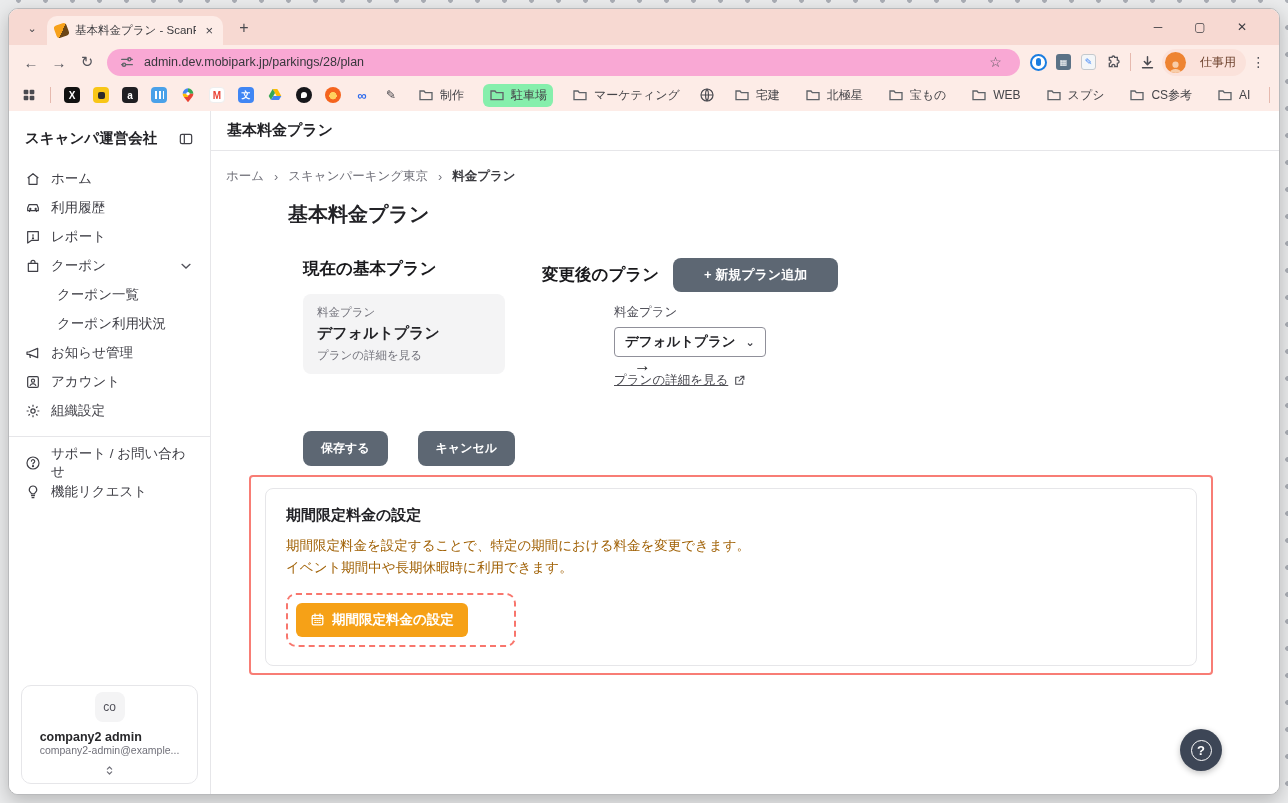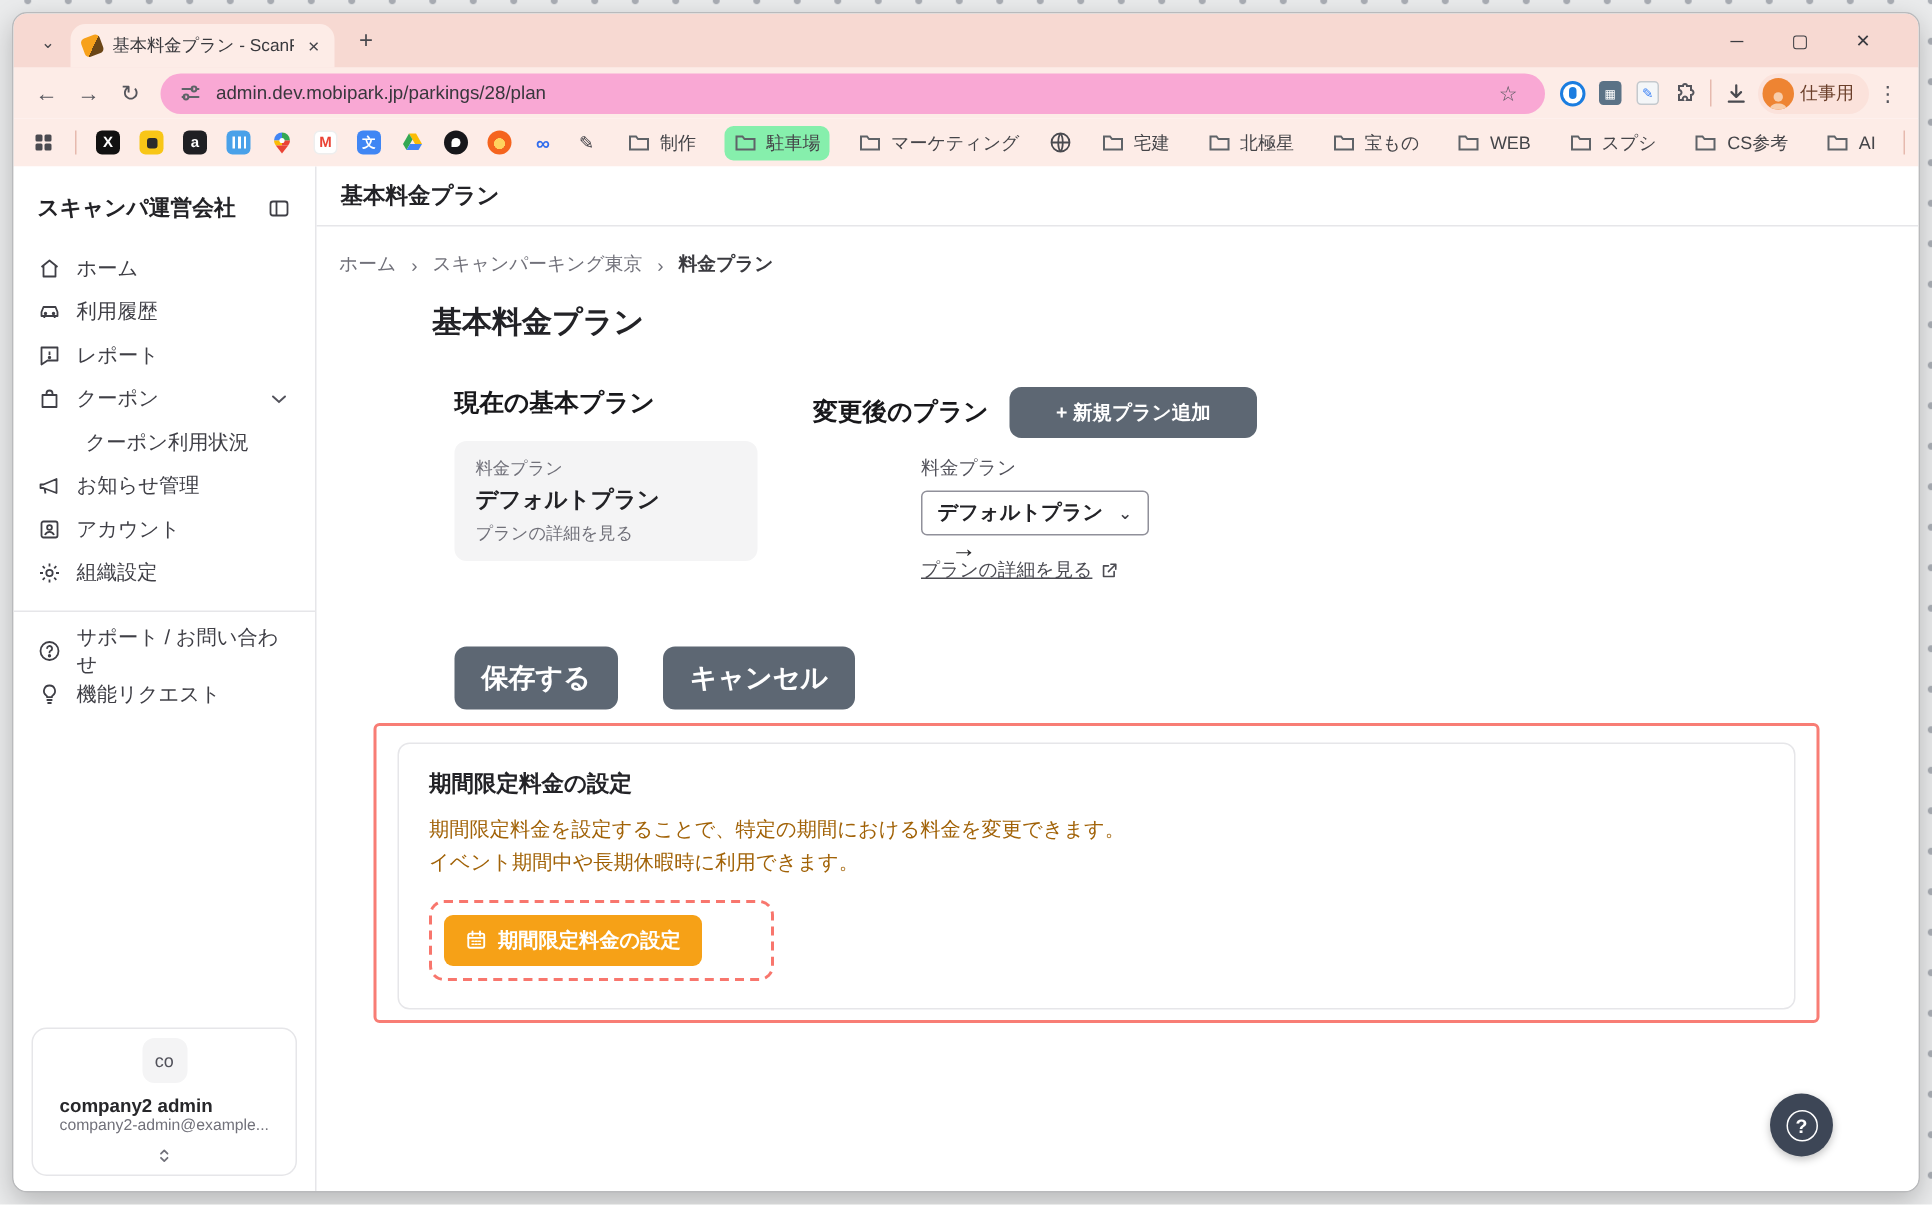--- a/index.html
+++ b/index.html
@@ -29,21 +29,21 @@
   .newtab { width:26px; height:26px; margin:0 0 4px 8px; display:flex; align-items:center; justify-content:center; font-size:16px; color:#4a4a4f; }
   .win-controls { position:absolute; right:16px; top:6px; display:flex; gap:0; }
   .win-btn { width:42px; height:24px; display:flex; align-items:center; justify-content:center; font-size:12px; color:#3b3b40; }
   
   .toolbar { height:34px; background:#fdece7; display:flex; align-items:center; padding:0 8px; }
   .nav-btn { width:28px; height:28px; display:flex; align-items:center; justify-content:center; font-size:15px; color:#55555c; }
   .urlbar { flex:1; height:27px; margin:0 6px; background:#f9a8d4; border-radius:14px; display:flex; align-items:center; gap:9px; padding:0 12px; }
   .url-text { flex:1; font-size:12.5px; color:#37373c; }
   .tool-icon { width:25px; height:25px; display:flex; align-items:center; justify-content:center; color:#55555c; font-size:14px; flex:none; }
   .tb-divider { width:1px; height:18px; background:#e6b9ae; margin:0 4px; flex:none; }
-  .profile-pill { height:27px; border-radius:14px; background:#fbe2db; display:flex; align-items:center; gap:4px; padding:0 10px 0 3px; margin-left:2px; }
+  .profile-pill { height:27px; border-radius:14px; background:#fbe2db; display:flex; align-items:center; gap:14px; padding:0 10px 0 3px; margin-left:2px; }
   .profile-avatar { width:21px; height:21px; border-radius:50%; background:#ee8432; display:flex; align-items:end; justify-content:center; overflow:hidden; }
   .profile-label { font-size:12px; color:#6b3f2a; }
   
   .bookmarks { height:32px; background:#fdece7; display:flex; align-items:center; padding:0 12px; gap:13px; font-size:12px; color:#454549; }
   .bm-sep { width:1px; height:16px; background:#e6b9ae; flex:none; }
   .fav { width:16px; height:16px; border-radius:4px; display:flex; align-items:center; justify-content:center; font-size:10px; font-weight:bold; flex:none; }
   .folder { display:flex; align-items:center; gap:6px; padding:3px 6px; border-radius:6px; white-space:nowrap; }
   .folder.active { background:#86efac; }
   .bm-right { margin-left:auto; display:flex; align-items:center; gap:10px; }
   
@@ -80,21 +80,21 @@
   .col-right { margin-left:37px; }
   .col-right-head { display:flex; align-items:center; gap:14px; }
   .btn-dark { background:#5d6773; color:#fff; font-weight:bold; border-radius:8px; border:none; cursor:pointer; font-family:inherit; }
   .add-btn { font-size:13px; padding:8px 31px; }
   .field-block { margin:12px 0 0 72px; }
   .field-label { font-size:12.5px; color:#52525b; }
   .select { margin-top:6px; border:1px solid #90909a; border-radius:4px; background:#fff; padding:5px 10px; font-size:13.5px; font-weight:600; color:#232327; display:inline-flex; align-items:center; gap:10px; cursor:pointer; }
   .select-caret { font-size:11px; color:#3f3f46; }
   .detail-link { display:inline-flex; align-items:center; gap:5px; margin-top:15px; font-size:12.5px; color:#4b4b52; text-decoration:underline; cursor:pointer; }
   .actions { display:flex; gap:30px; margin:42px 0 0 92px; }
-  .action-btn { font-size:18px; padding:9px 18px; }
+  .action-btn { font-size:12px; padding:9px 18px; }
   .limited-box { margin:9px 0 0 38px; width:964px; height:200px; border:2px solid #f87d75; border-radius:4px; }
   .limited-card { margin:11px 14px; border:1px solid #e6e6e9; border-radius:8px; padding:17px 20px 18px; }
   .limited-heading { font-size:15px; font-weight:bold; color:#232327; }
   .limited-desc { font-size:13.5px; color:#a16207; margin-top:10px; line-height:1.65; }
   .dashed-wrap { display:inline-block; margin-top:13px; padding:8px 46px 8px 8px; border:2px dashed #f8766d; border-radius:10px; }
   .orange-btn { background:#f6a117; color:#fff; border:none; border-radius:6px; font-family:inherit; font-size:13.5px; font-weight:bold; padding:8px 14px; display:flex; align-items:center; gap:7px; cursor:pointer; }
   .fab { position:absolute; right:57px; bottom:25px; width:42px; height:42px; border-radius:50%; background:#3d4656; display:flex; align-items:center; justify-content:center; cursor:pointer; box-shadow:0 2px 6px rgba(0,0,0,.25); }
   .fab-q { width:21px; height:21px; border:1.6px solid #fff; border-radius:50%; color:#fff; font-size:13px; font-weight:bold; display:flex; align-items:center; justify-content:center; }
   .txt { white-space:nowrap; }
 </style>
@@ -312,20 +312,23 @@
         <div class="nav-item">
           <svg class="icon16" viewBox="0 0 24 24" fill="none" stroke="#3f3f46" stroke-width="1.8" stroke-linejoin="round">
               <path d="M5 8h14v12H5z M9 8V6.5A3 3 0 0 1 15 6.5V8"></path>
             </svg>
           <span class="grow">クーポン</span>
           <svg class="icon16" width="13" height="13" viewBox="0 0 24 24" fill="none" stroke="#52525b" stroke-width="2" stroke-linecap="round">
               <path d="M6 9.5 12 15l6-5.5"></path>
             </svg>
         </div>
         <div class="nav-item nav-sub">
+          <span>クーポン一覧</span>
+        </div>
+        <div class="nav-item nav-sub">
           <span>クーポン利用状況</span>
         </div>
         <div class="nav-item">
           <svg class="icon16" viewBox="0 0 24 24" fill="none" stroke="#3f3f46" stroke-width="1.8" stroke-linejoin="round">
               <path d="M3 10.5v3.5h3l13 5V5L6 10.5H3z M7 14.5l1 5"></path>
             </svg>
           <span>お知らせ管理</span>
         </div>
         <div class="nav-item">
           <svg class="icon16" viewBox="0 0 24 24" fill="none" stroke="#3f3f46" stroke-width="1.8" stroke-linejoin="round">

